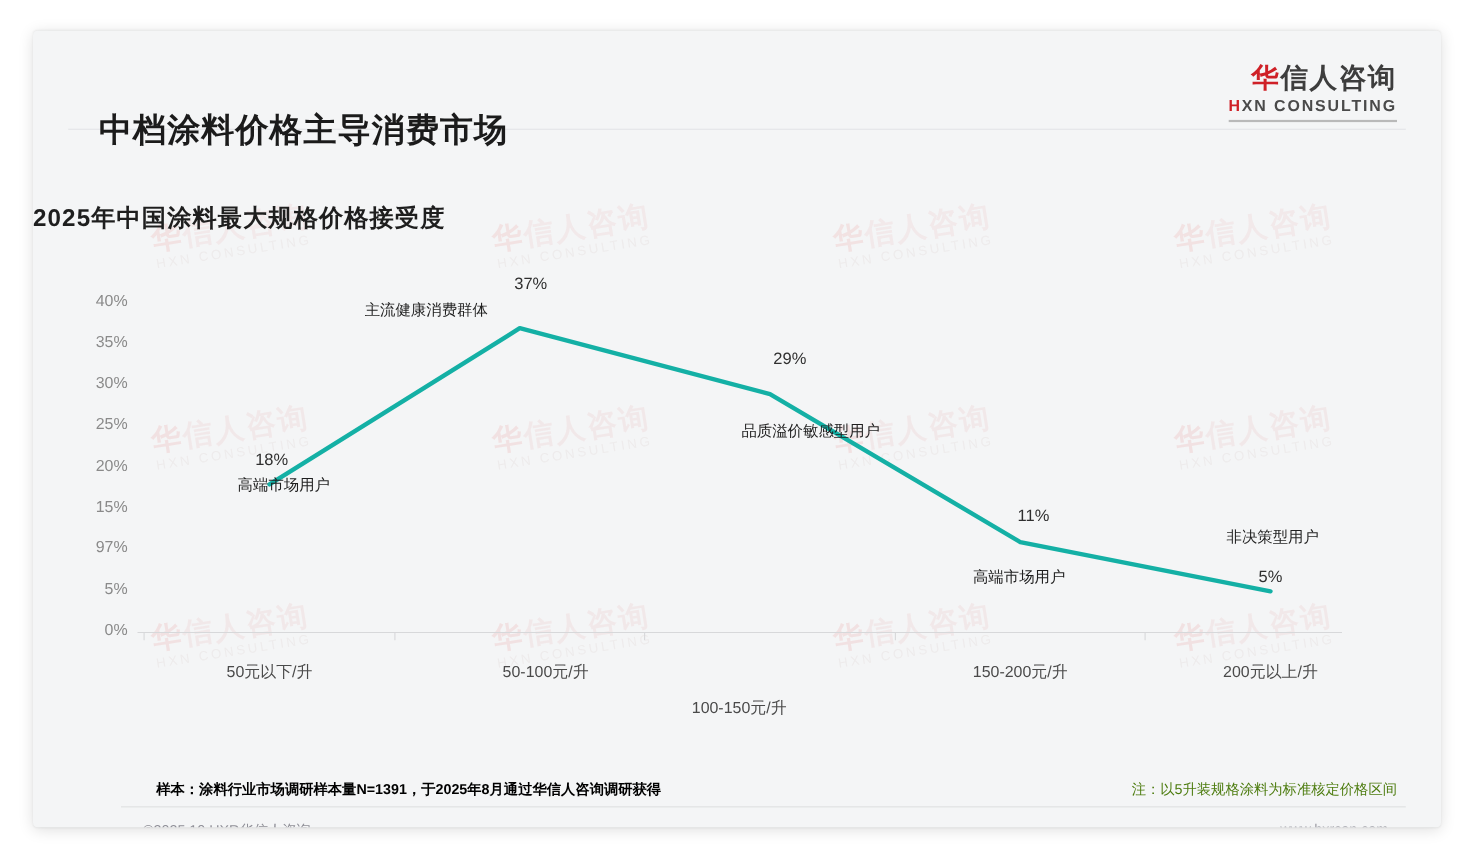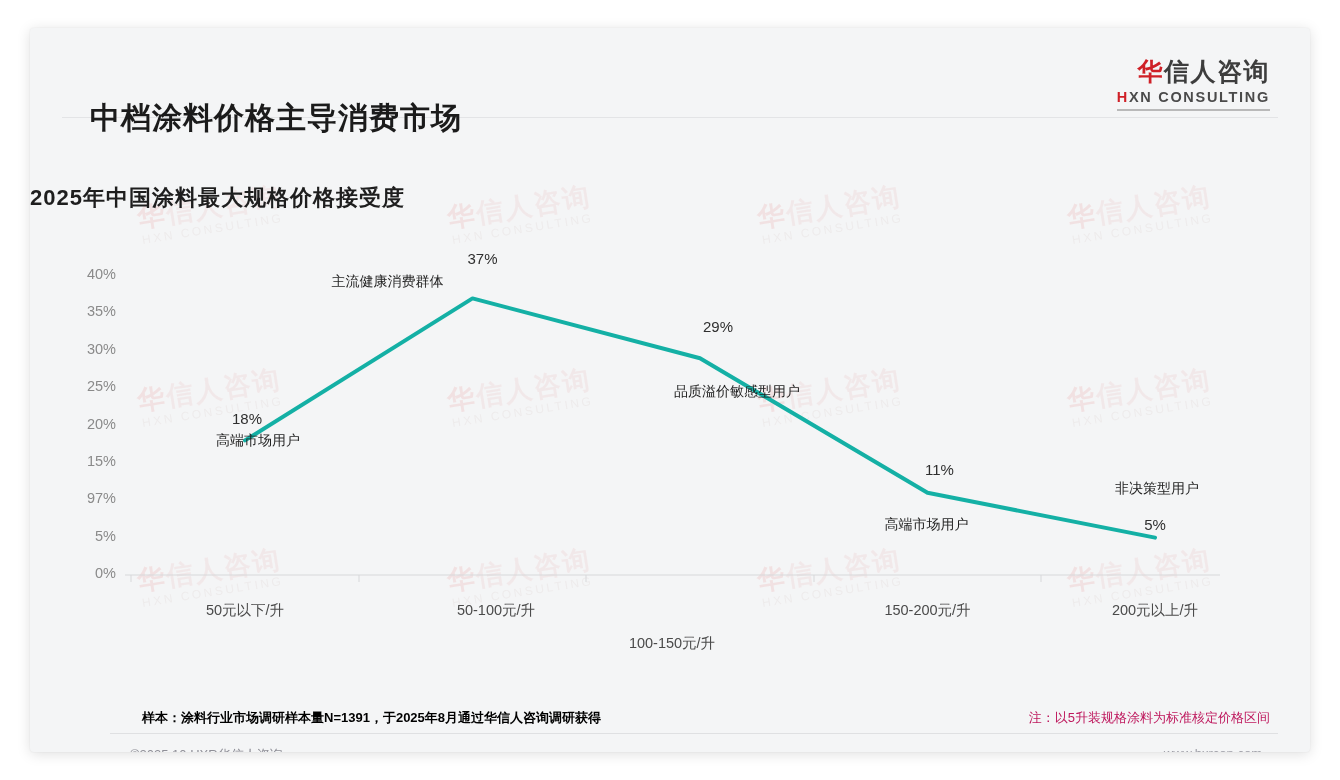--- a/index.html
+++ b/index.html
@@ -186,21 +186,21 @@
     color: #000000;
     z-index: 4;
     white-space: nowrap;
     font-weight: bold;
   }
   #note-red {
     position: absolute;
     right: 40px;
     top: 681px;
     font-size: 13px;
-    color: #be185d;
+    color: #4d7c0f;
     z-index: 4;
     white-space: nowrap;
   }
   #copyright {
     position: absolute;
     left: 100px;
     top: 718px;
     font-size: 13px;
     color: #8f8f97;
     z-index: 4;

